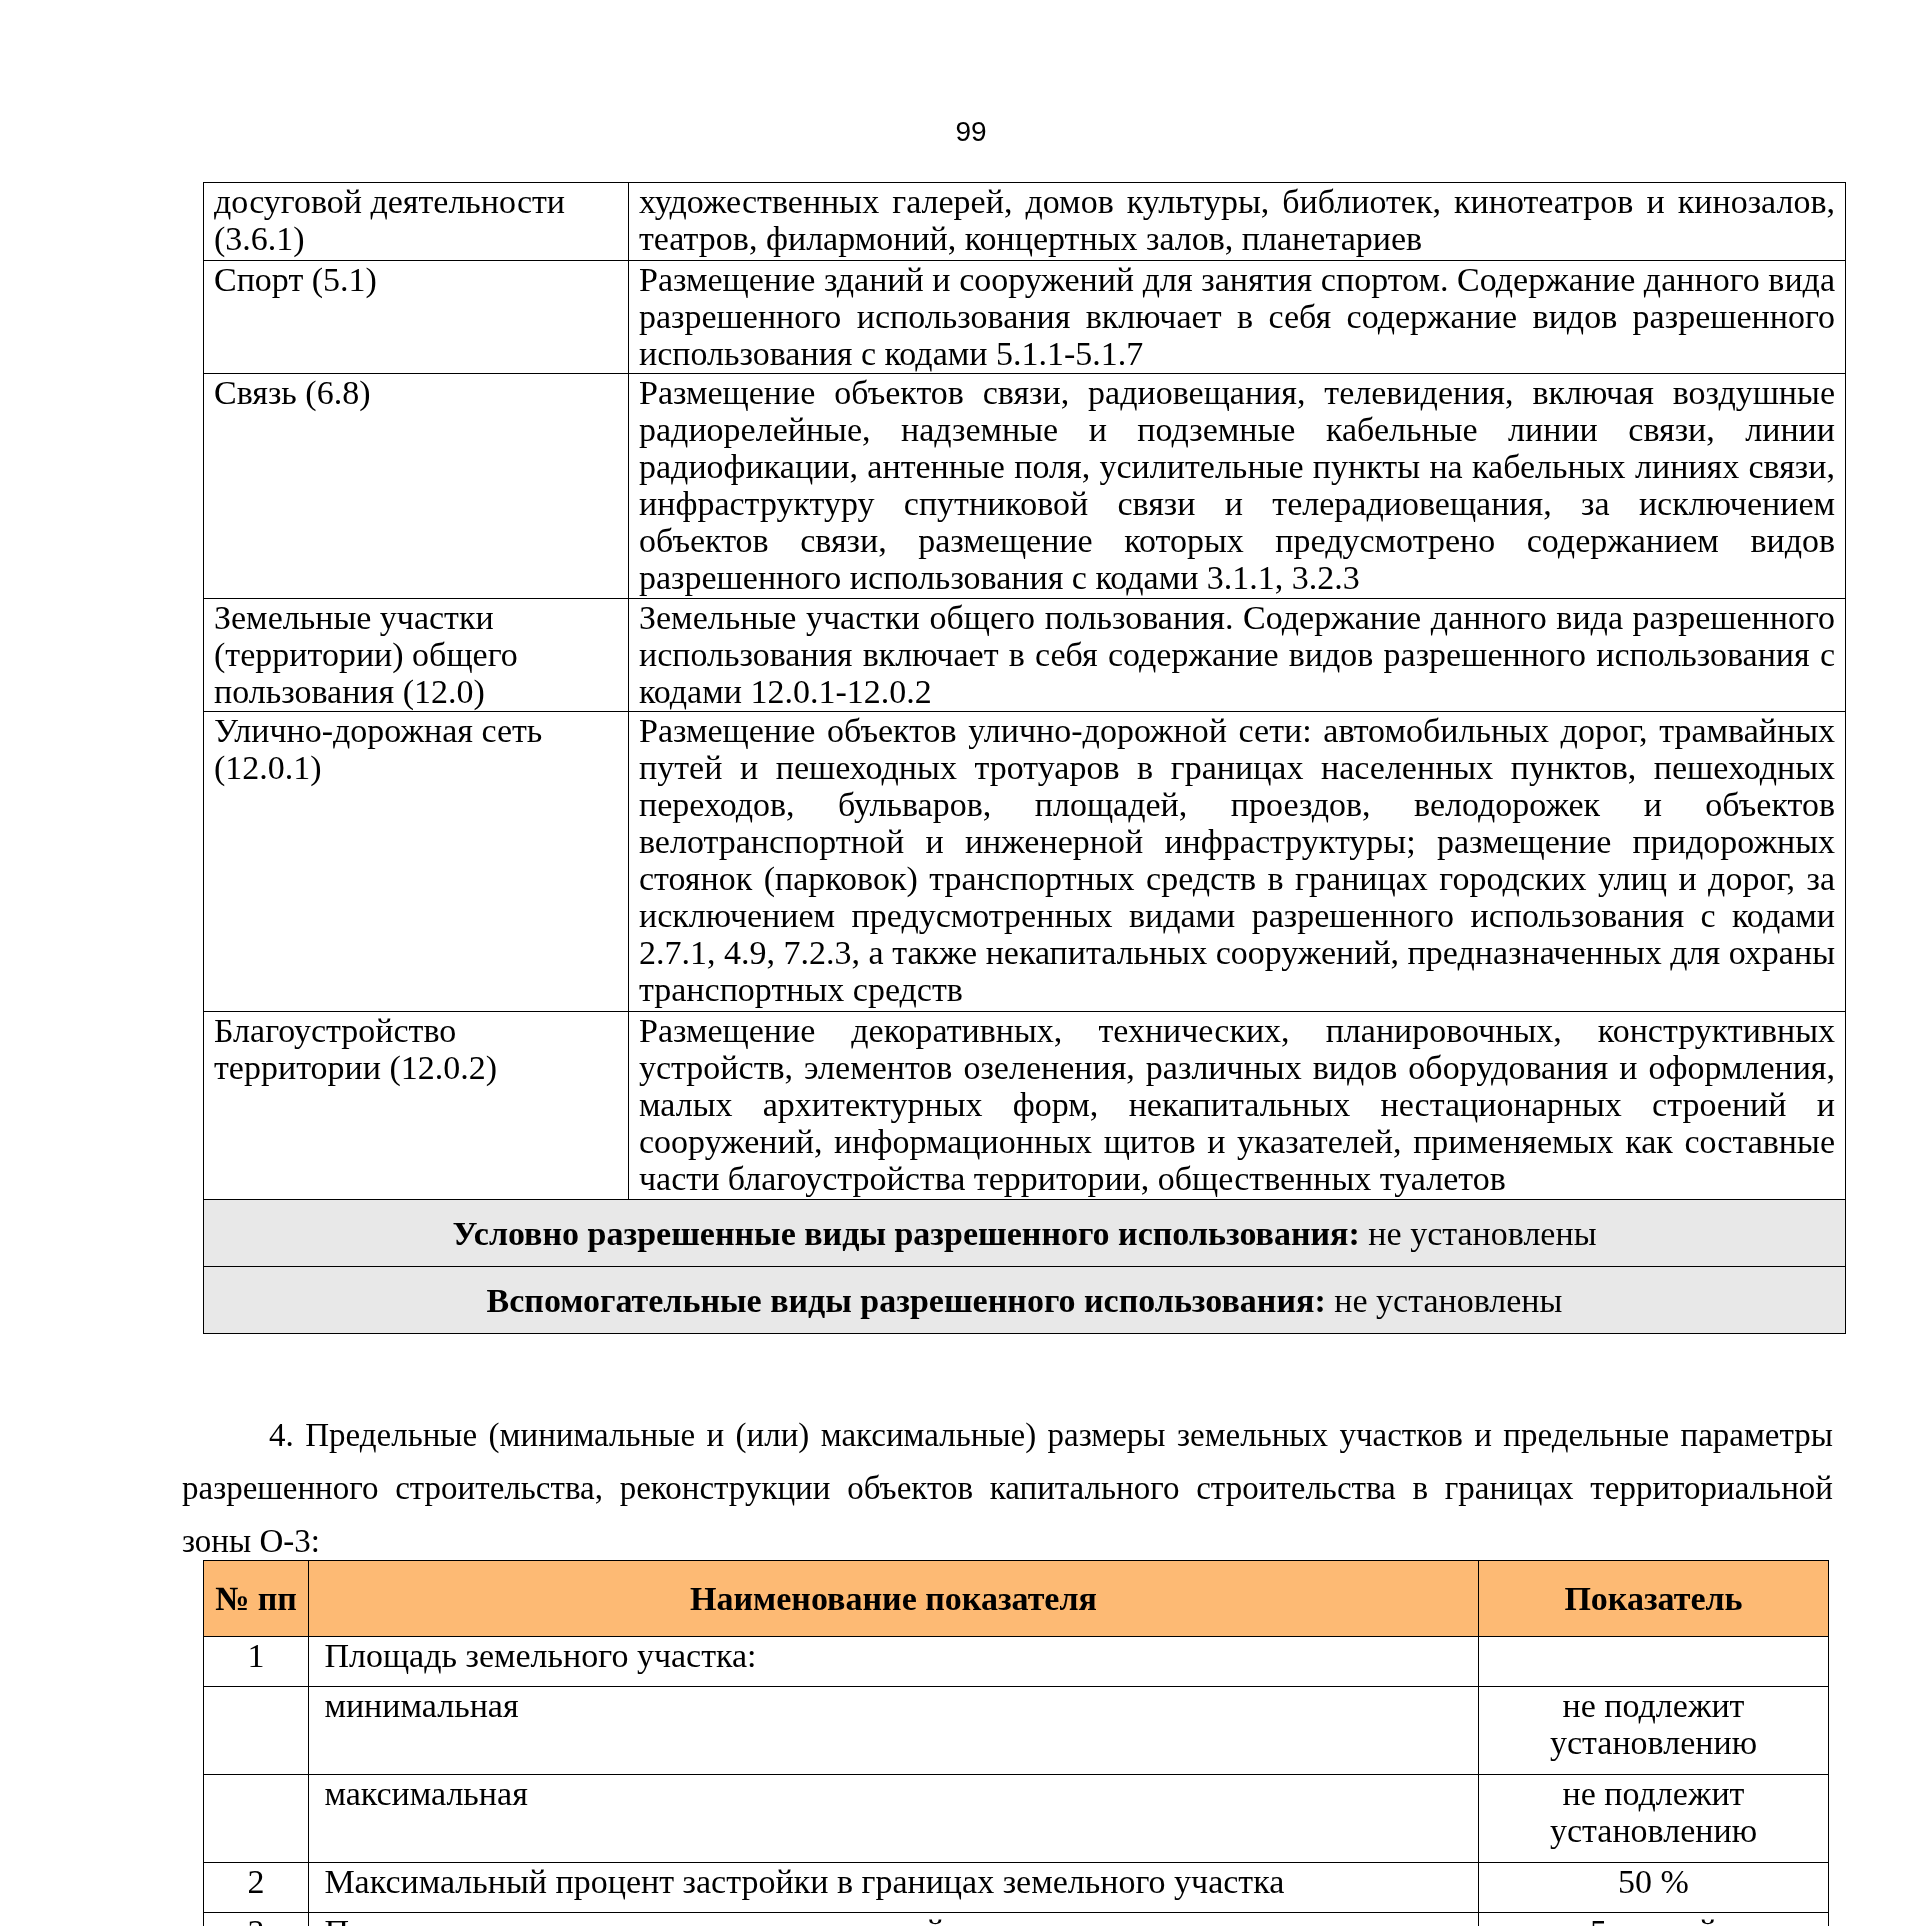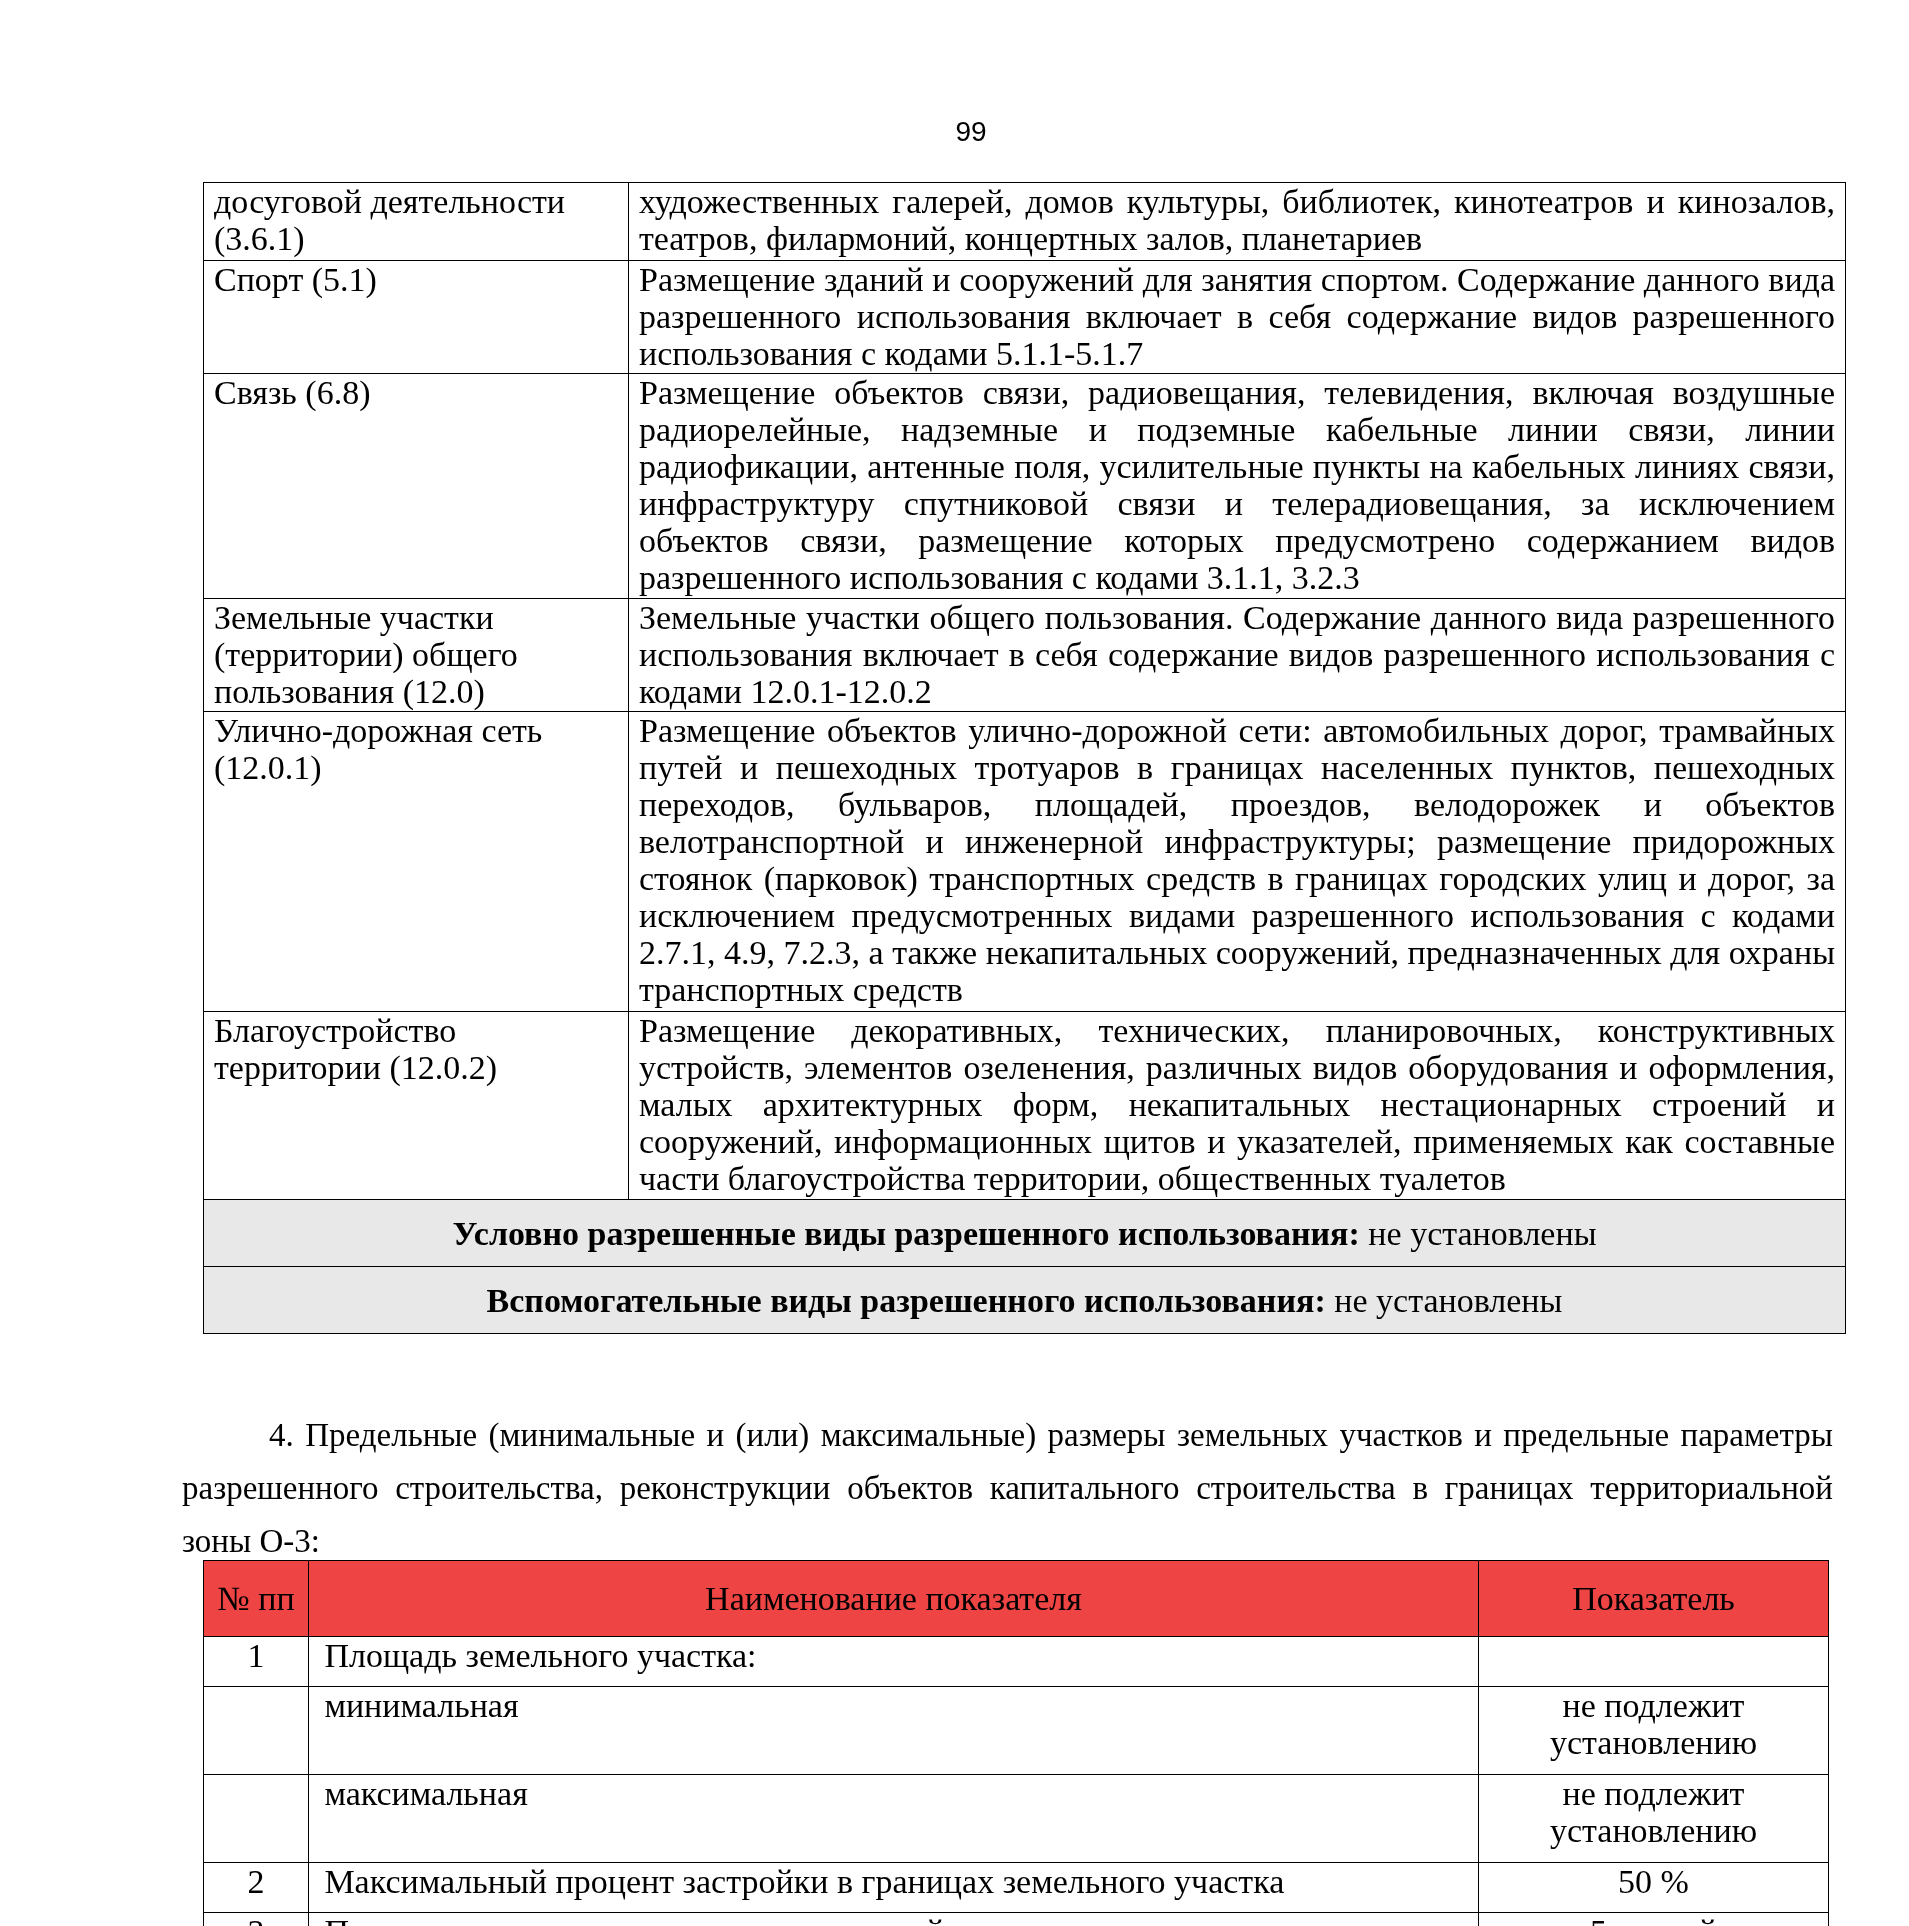--- a/index.html
+++ b/index.html
@@ -12,21 +12,21 @@
   .t1 { left:203px; top:182px; width:1643px; }
   .t1 td { padding:0 10px; }
   .t1 td.c1 { width:404px; text-align:left; }
   .t1 td.c2 { text-align:justify; text-align-last:left; }
   .t1 td.grey { background:#e8e8e8; text-align:center; vertical-align:middle; height:66px; }
   .bold { font-weight:bold; }
   .para { position:absolute; left:182px; width:1651px; font-size:33px; line-height:53px;
           text-align:justify; margin:0; }
   .para.indent { text-indent:87px;margin-top:38px; }
   .t2 { left:203px; top:1560px; width:1626px; }
-  .t2 th { background:#ef4444; font-weight:normal; text-align:center; vertical-align:middle; height:73px; }
+  .t2 th { background:#fdba74; font-weight:bold; text-align:center; vertical-align:middle; height:73px; }
   .t2 td { padding:0 15.4px; }
   .t2 .n { width:104px; text-align:center; padding:0; }
   .t2 .v { width:347px; text-align:center; }
   .t2 .name { text-align:justify; text-align-last:left; }
 </style>
 </head>
 <body>
 
 <div class="page-num">99</div>
 

